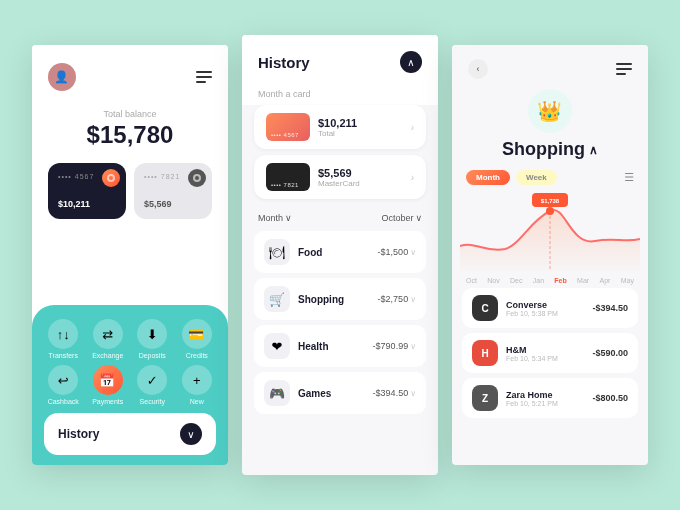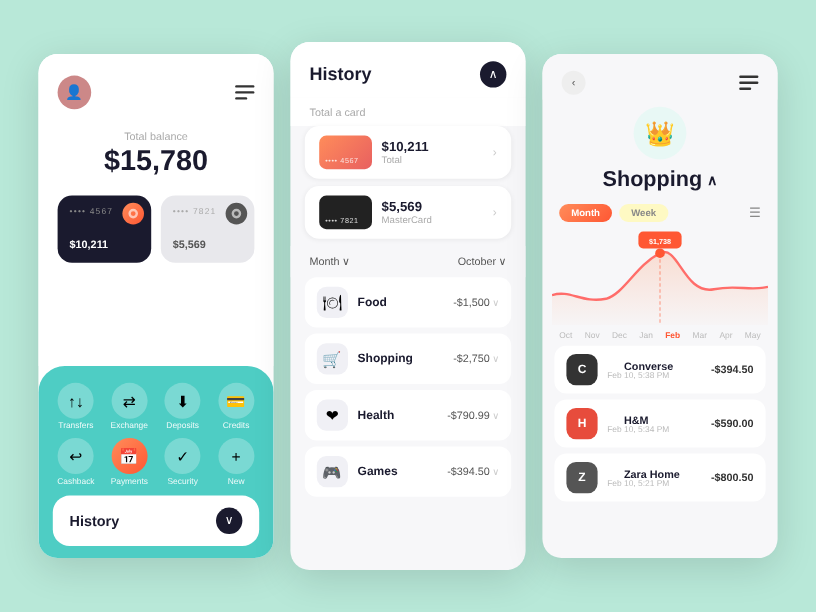--- a/index.html
+++ b/index.html
@@ -14,21 +14,21 @@
       overflow: hidden;
     }
     .phones-container {
       display: flex;
       gap: 14px;
       align-items: center;
       padding: 16px;
     }
     
     .phone {
-      border-radius: 16px;
+      border-radius: 4px;
       overflow: hidden;
       box-shadow: 0 8px 32px rgba(0,0,0,0.13);
       background: #fff;
       position: relative;
     }
     
     .phone-1 {
       width: 196px;
       height: 420px;
       display: flex;
@@ -438,21 +438,21 @@
       border-radius: 8px;
       display: flex;
       align-items: center;
       justify-content: center;
       font-size: 10px;
       font-weight: 700;
       color: #fff;
       flex-shrink: 0;
     }
     .tx-info { flex: 1; }
-    .tx-brand { font-size: 9px; font-weight: 600; color: #1a1a2e; margin-left: 14px; }
+    .tx-brand { font-size: 9px; font-weight: 600; color: #1a1a2e; }
     .tx-date { font-size: 7px; color: #bbb; }
     .tx-amount-3 { font-size: 9px; font-weight: 600; color: #333; }
   </style>
 </head>
 <body>
 
 <div class="phones-container">
 
   <div class="phone phone-1">
     <div class="phone-1-top">
@@ -523,21 +523,21 @@
         <div class="chevron-down-btn">∨</div>
       </div>
     </div>
   </div>
 
   <div class="phone phone-2">
     <div class="phone-2-header">
       <span class="phone-2-title">History</span>
       <div class="up-arrow-btn">∧</div>
     </div>
-    <div class="select-card-label">Total a card</div>
+    <div class="select-card-label">Month a card</div>
 
     <div class="card-select-item">
       <div class="card-preview card-preview-coral">
         <span class="card-preview-text">•••• 4567</span>
       </div>
       <div class="card-select-info">
         <div class="card-select-amount">$10,211</div>
         <div class="card-select-type">Total</div>
       </div>
       <span class="card-select-chevron">›</span>

